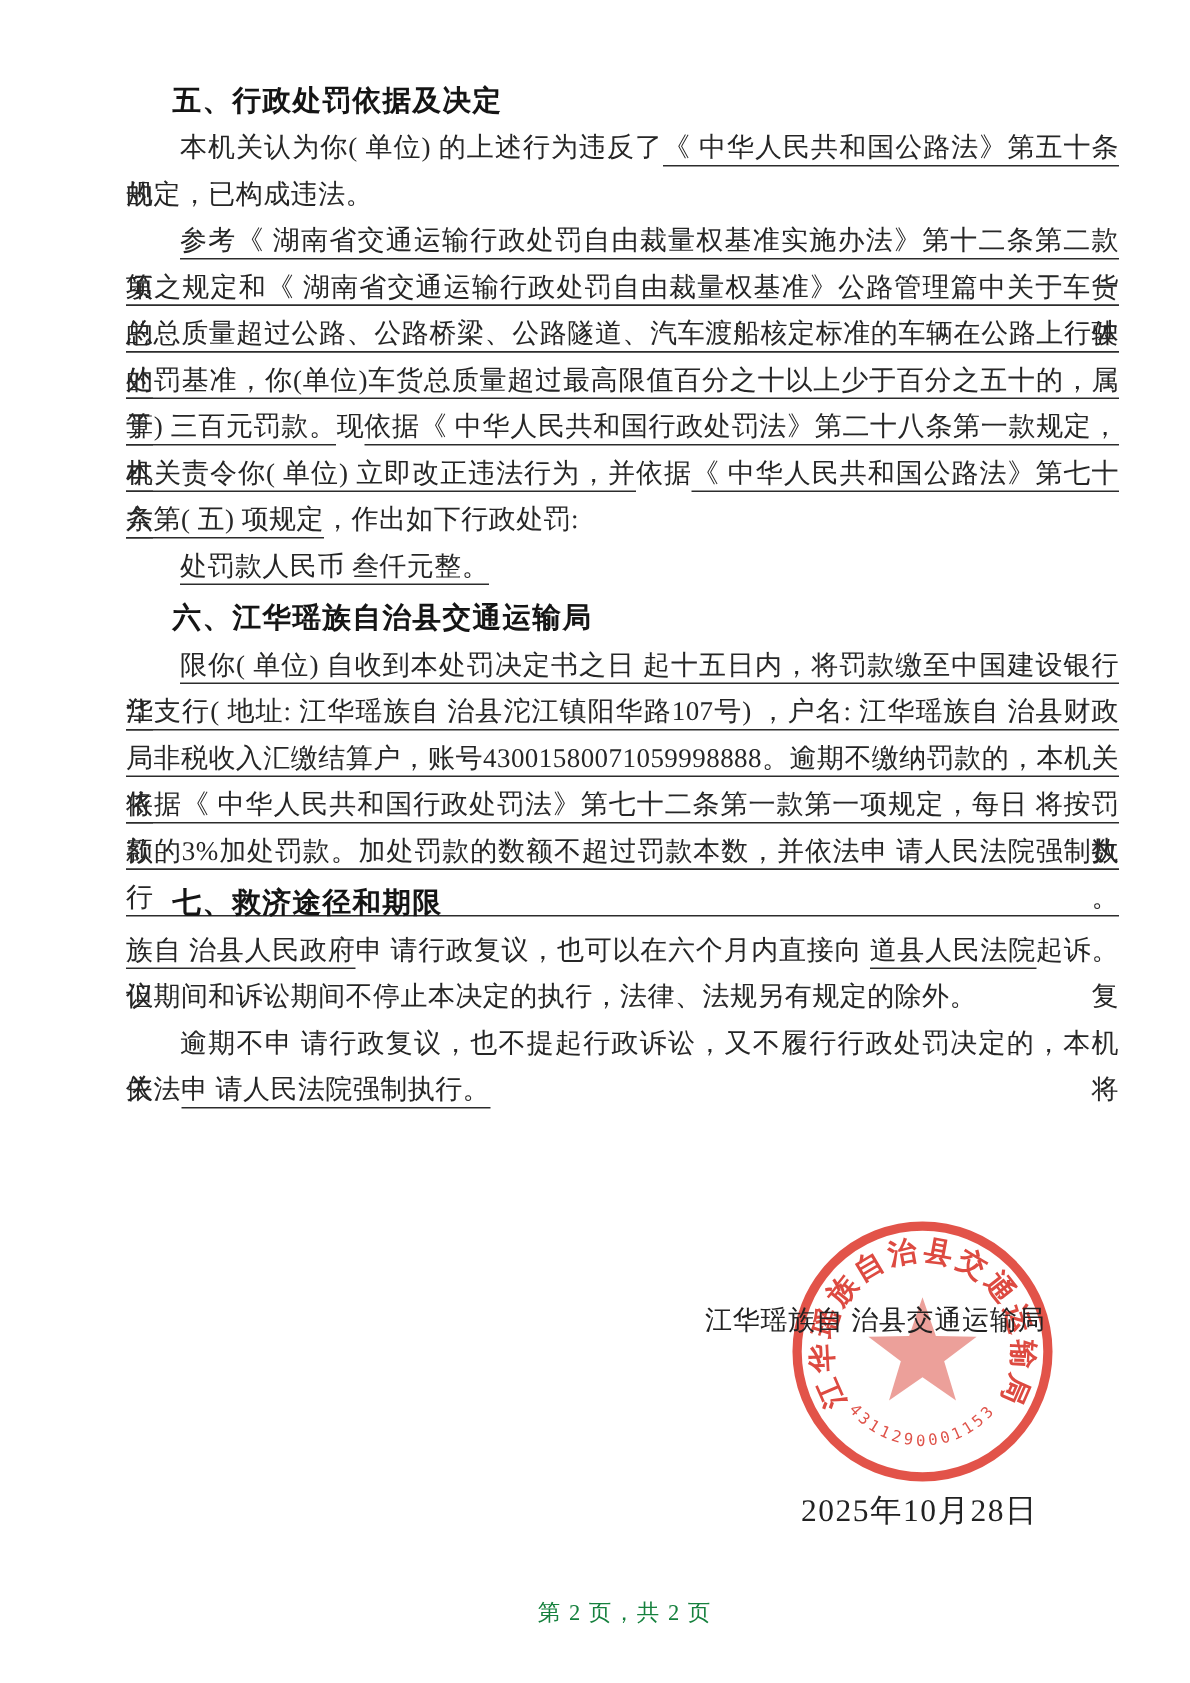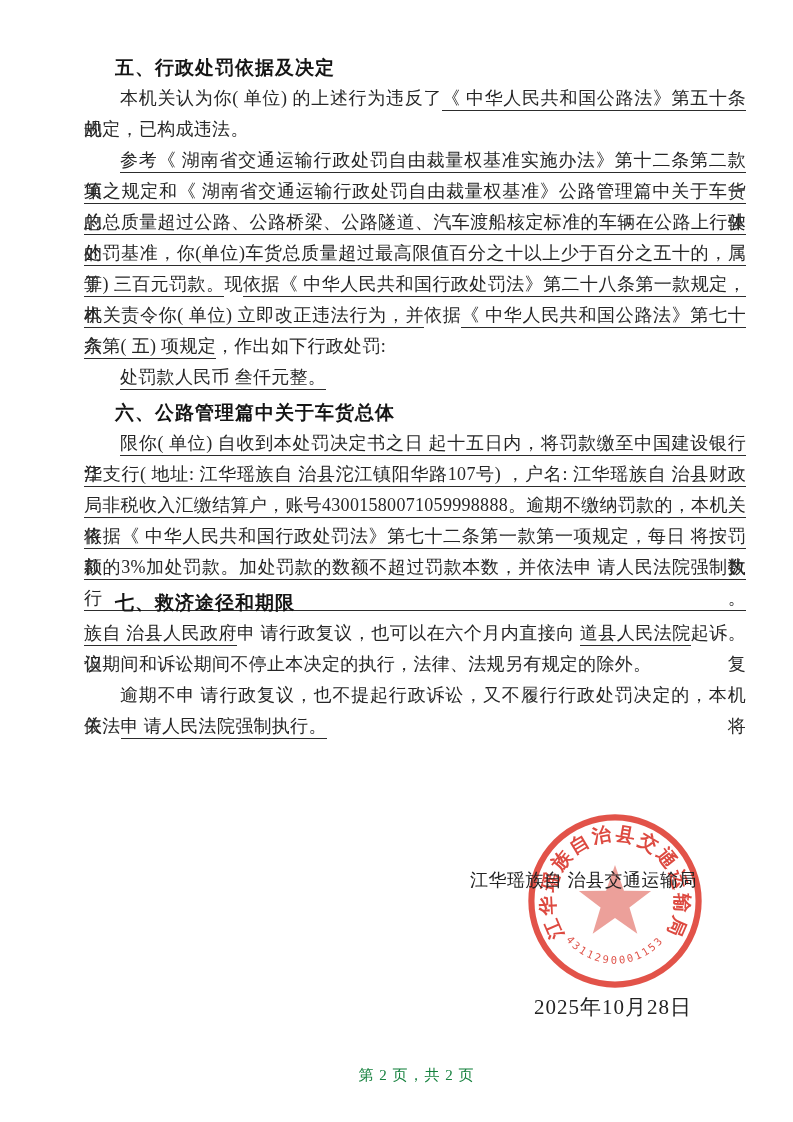--- a/index.html
+++ b/index.html
@@ -51,21 +51,21 @@
       <div class="line full indent"><span>本机关认为你( 单位) 的上述行为违反了</span><span class="u">《 中华人民共和国公路法》第五十条</span><span>的</span></div>
       <div class="line"><span>规定，已构成违法。</span></div>
       <div class="line full indent"><span class="u">参考《 湖南省交通运输行政处罚自由裁量权基准实施办法》第十二条第二款第一</span></div>
       <div class="line full"><span class="u">项之规定和《 湖南省交通运输行政处罚自由裁量权基准》公路管理篇中关于车货总体</span></div>
       <div class="line full"><span class="u">的总质量超过公路、公路桥梁、公路隧道、汽车渡船核定标准的车辆在公路上行驶的</span></div>
       <div class="line full"><span class="u">处罚基准，你(单位)车货总质量超过最高限值百分之十以上少于百分之五十的，属于</span></div>
       <div class="line full"><span class="u">算) 三百元罚款。</span><span>现</span><span class="u">依据《 中华人民共和国行政处罚法》第二十八条第一款规定，本</span></div>
       <div class="line full"><span class="u">机关责令你( 单位) 立即改正违法行为，并</span><span>依据</span><span class="u">《 中华人民共和国公路法》第七十六</span></div>
       <div class="line"><span class="u">条第( 五) 项规定</span><span>，作出如下行政处罚:</span></div>
       <div class="line indent"><span class="u">处罚款人民币 叁仟元整。</span></div>
-      <div class="heading">六、公路管理篇中关于车货总体</div>
+      <div class="heading">六、江华瑶族自治县交通运输局</div>
       <div class="line full indent"><span class="u">限你( 单位) 自收到本处罚决定书之日 起十五日内，将罚款缴至中国建设银行江</span></div>
       <div class="line full"><span class="u">华支行( 地址: 江华瑶族自 治县沱江镇阳华路107号) ，户名: 江华瑶族自 治县财政</span></div>
       <div class="line full"><span class="u">局非税收入汇缴结算户，账号43001580071059998888。逾期不缴纳罚款的，本机关将</span></div>
       <div class="line full"><span class="u">依据《 中华人民共和国行政处罚法》第七十二条第一款第一项规定，每日 将按罚款数</span></div>
       <div class="line full"><span class="u">额的3%加处罚款。加处罚款的数额不超过罚款本数，并依法申 请人民法院强制执行。</span></div>
       <div class="heading">七、救济途径和期限</div>
       <div class="line full"><span class="u">族自 治县人民政府</span><span>申 请行政复议，也可以在六个月内直接向 </span><span class="u">道县人民法院</span><span>起诉。但复</span></div>
       <div class="line"><span>议期间和诉讼期间不停止本决定的执行，法律、法规另有规定的除外。</span></div>
       <div class="line full indent"><span>逾期不申 请行政复议，也不提起行政诉讼，又不履行行政处罚决定的，本机关将</span></div>
       <div class="line"><span>依法</span><span class="u">申 请人民法院强制执行。</span></div>

